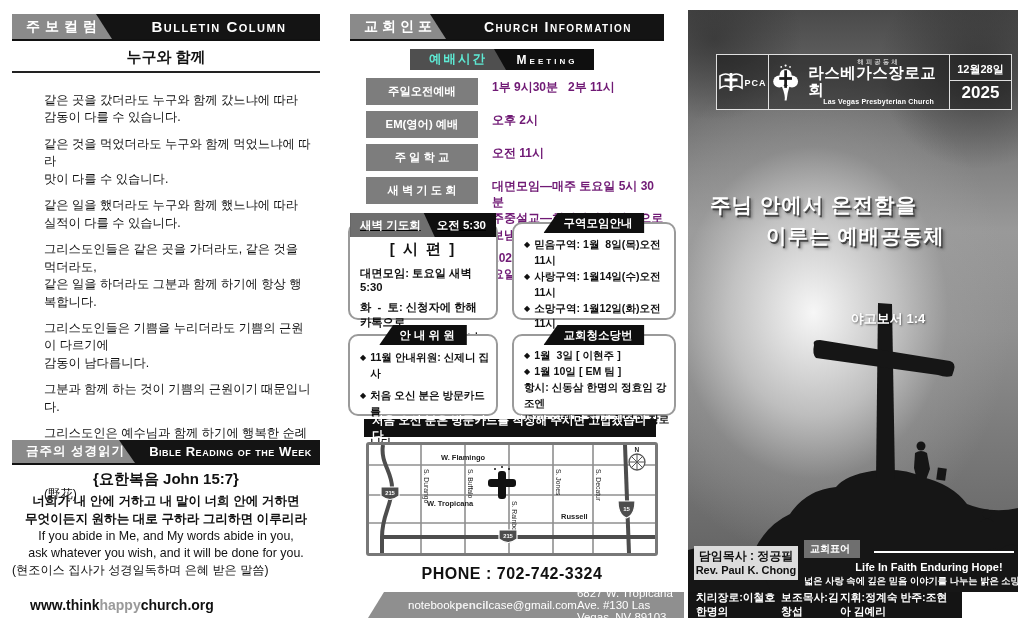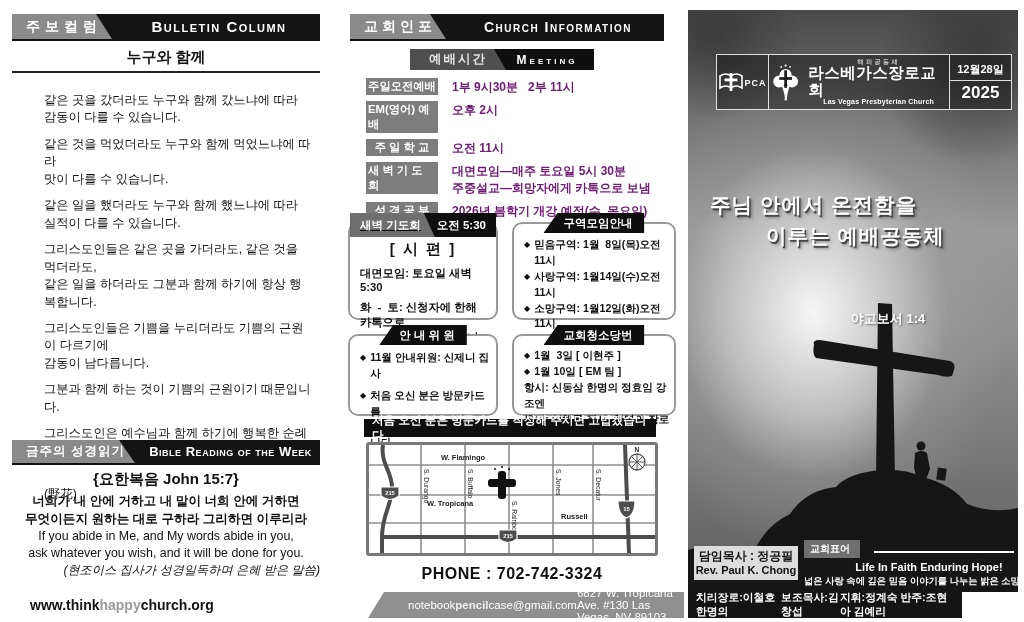--- a/index.html
+++ b/index.html
@@ -19,34 +19,34 @@
   
   .article-title { position:absolute; left:12px; top:48px; width:308px; text-align:center; font-weight:bold; font-size:15px; color:#111; }
   .title-rule { position:absolute; left:12px; top:71px; width:308px; height:2px; background:#222; }
   .article-body { position:absolute; left:44px; top:92px; width:268px; font-size:12.3px; line-height:1.42; color:#111; }
   .article-body p { margin-bottom:9px; white-space:pre-wrap; }
   .attribution { margin-top:26px; }
 
   .reading-ref { position:absolute; left:12px; top:470px; width:308px; text-align:center; font-weight:bold; font-size:15px; color:#111; }
   .reading-kr { position:absolute; left:12px; top:493px; width:308px; text-align:center; font-weight:bold; font-size:12.6px; line-height:1.4; color:#111; }
   .reading-en { position:absolute; left:12px; top:528px; width:308px; text-align:center; font-size:12.4px; line-height:1.4; color:#111; }
-  .reading-note { position:absolute; left:12px; top:562px; width:308px; text-align:right; font-size:12.2px; color:#111;font-style:italic; }
+  .reading-note { position:absolute; left:12px; top:562px; width:308px; text-align:left; font-size:12.2px; color:#111; }
 
   
   .meeting-banner { position:absolute; left:410px; top:49px; width:184px; height:21px; background:#0f0f0f; display:flex; }
-  .meeting-banner .kr { background:#4f4f4f; color:#e5e5e5; font-weight:bold; font-size:12.5px; letter-spacing:2px;
+  .meeting-banner .kr { background:#4f4f4f; color:#5eead4; font-weight:bold; font-size:12.5px; letter-spacing:2px;
        display:flex; align-items:center; justify-content:center; width:96px;
        clip-path:polygon(0 0,calc(100% - 12px) 0,100% 100%,0 100%); margin-right:-6px; }
   .meeting-banner .en { color:#fff; font-weight:bold; font-size:12px; font-variant:small-caps; letter-spacing:3px;
        flex:1; display:flex; align-items:center; justify-content:center; }
 
   .meeting-rows { position:absolute; left:366px; top:78px; width:300px; }
   .m-row { display:flex; align-items:flex-start; margin-bottom:6px; }
-  .m-label { background:#7d7d7d; color:#fff; font-weight:bold; font-size:11.3px; width:72px; min-height:17px;
-       display:flex; align-items:center; justify-content:center; padding:1px 2px; flex:none; }
+  .m-label { background:#7d7d7d; color:#fff; font-weight:bold; font-size:11.3px; width:112px; min-height:17px;
+       display:flex; align-items:center; justify-content:center; padding:6px 2px; flex:none; }
   .m-value { font-weight:bold; font-size:12px; color:#701a75; padding-left:14px; line-height:1.35; padding-top:1px; }
 
   .info-box { position:absolute; border:2px solid #9a9a9a; border-radius:10px; background:#fff; }
   .box-head { position:absolute; top:-11px; left:50%; transform:translateX(-50%); height:20px; background:#0f0f0f;
        color:#fff; font-weight:bold; font-size:11.5px; display:flex; align-items:center; white-space:nowrap;
        padding:0 12px 0 20px; clip-path:polygon(14px 0,100% 0,100% 100%,0 100%); }
   .box-head-duo { position:absolute; top:-11px; left:50%; transform:translateX(-50%); height:24px; background:#0f0f0f;
        display:flex; white-space:nowrap;text-decoration:underline; }
   .box-head-duo .kr { background:#6f6f6f; color:#fff; font-weight:bold; font-size:11.5px; display:flex; align-items:center;
        padding:0 14px 0 10px; clip-path:polygon(0 0,calc(100% - 11px) 0,100% 100%,0 100%); margin-right:-6px; }

